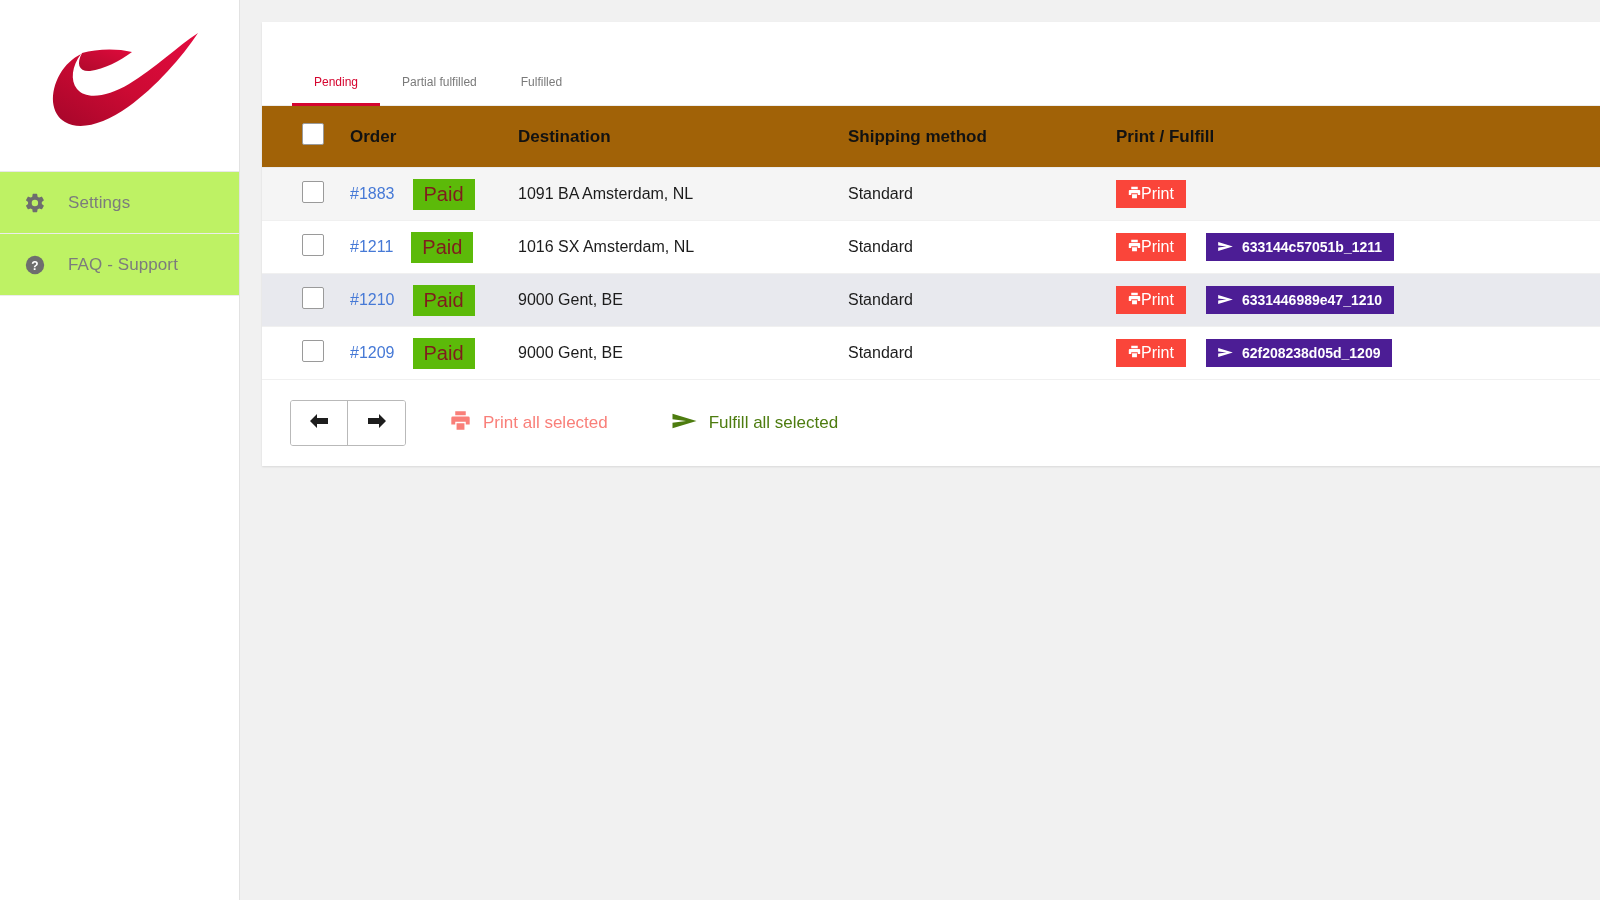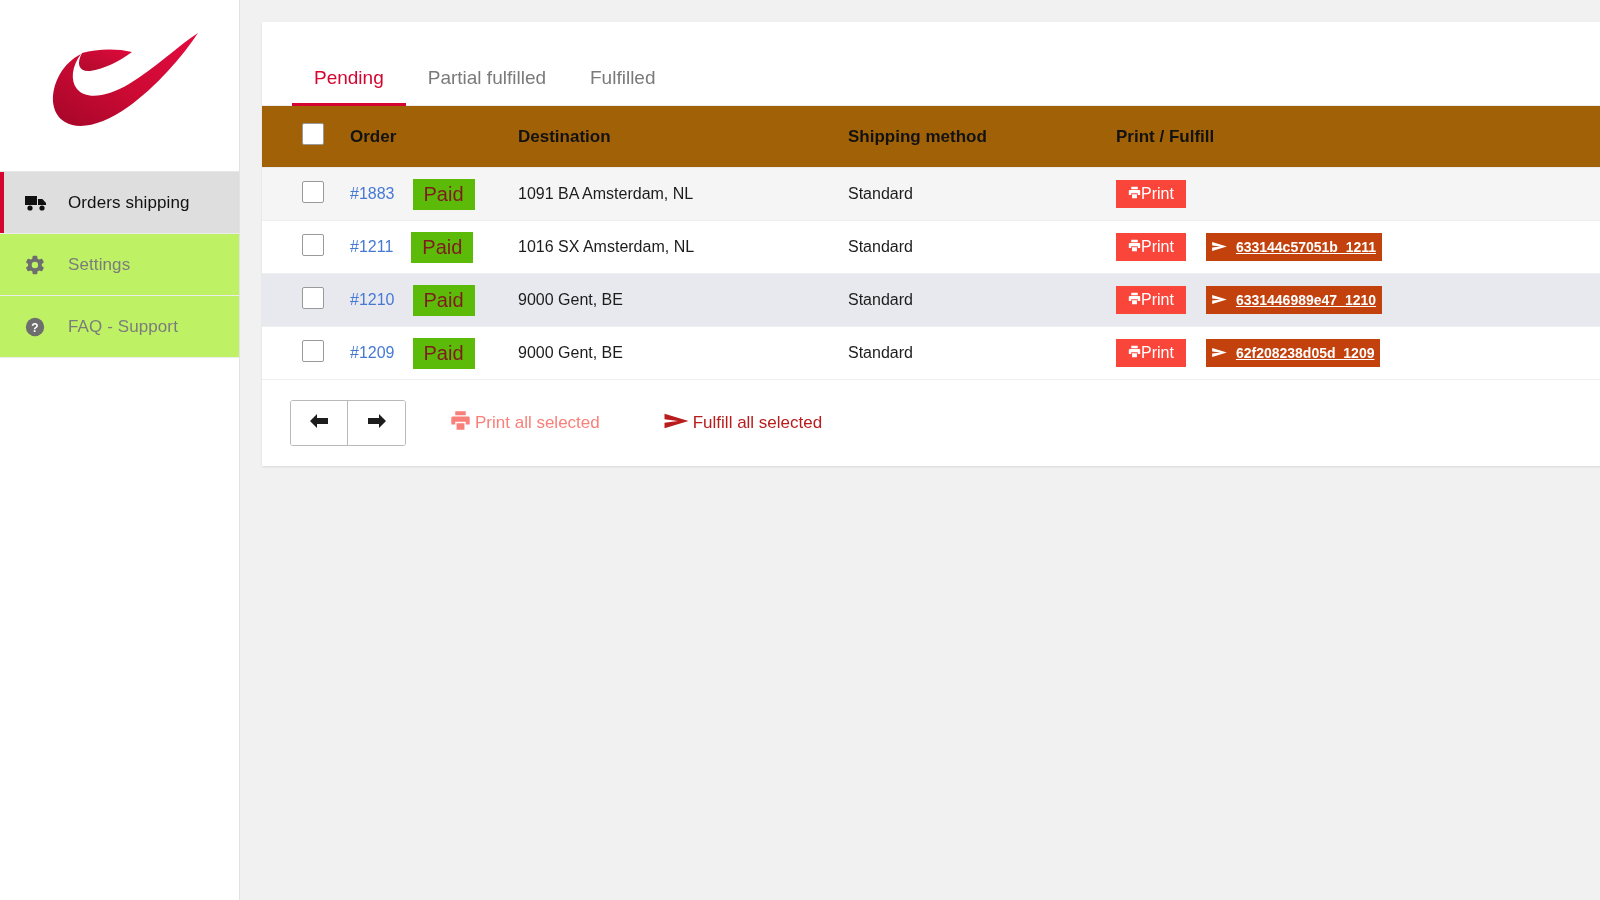--- a/index.html
+++ b/index.html
@@ -99,21 +99,21 @@
   
   .tabs {
     display: flex;
     align-items: flex-end;
     height: 84px;
     padding-left: 30px;
     border-bottom: 1px solid #ededed;
   }
   .tab {
     position: relative;
-    font-size: 19px;
+    font-size: 12px;
     color: #7a7a7a;
     padding: 0 22px 16px 22px;
     cursor: pointer;
     white-space: nowrap;
   }
   .tab.active { color: #d5052f; }
   .tab.active::after {
     content: "";
     position: absolute;
     left: 0; right: 0; bottom: -1px;
@@ -191,35 +191,34 @@
     font-size: 16px;
     border: none;
     height: 28px;
     padding: 0 12px;
     display: inline-flex;
     align-items: center;
     cursor: pointer;
     font-family: "Liberation Sans", sans-serif;
   }
   .btn-track {
-    background: #c2410c;
+    background: #4c1d95;
     color: #ffffff;
     font-size: 14px;
     font-weight: bold;
     border: none;
     height: 28px;
-    padding: 0 6px;
+    padding: 0 12px;
     margin-left: 20px;
     display: inline-flex;
     align-items: center;
     gap: 9px;
     cursor: pointer;
     font-family: "Liberation Sans", sans-serif;
     white-space: nowrap;
-    text-decoration: underline;
   }
 
   
   .card-footer {
     display: flex;
     align-items: center;
     height: 86px;
     padding-left: 28px;
     background: #ffffff;
   }
@@ -236,28 +235,28 @@
     align-items: center;
     justify-content: center;
     background: #ffffff;
     cursor: pointer;
     color: #1d1d1d;
   }
   .pager-btn.prev { border-right: 1px solid #b9b9b9; }
   .footer-action {
     display: flex;
     align-items: center;
-    gap: 4px;
+    gap: 12px;
     margin-left: 46px;
     font-size: 17px;
     cursor: pointer;
     user-select: none;
   }
   .footer-action.print  { color: #f97f79; margin-left: 44px; }
-  .footer-action.fulfill{ color: #b91c1c; margin-left: 64px; }
+  .footer-action.fulfill{ color: #4d7c0f; margin-left: 64px; }
 </style>
 </head>
 <body>
 
 <div id="app">
 
   <aside class="sidebar">
 
     <div class="logo-wrap">
       <svg class="logo-svg" width="176" height="118" viewBox="0 0 176 118">
@@ -271,31 +270,20 @@
             <stop offset="0" stop-color="#b00a2c"></stop>
             <stop offset="1" stop-color="#e00a3c"></stop>
           </linearGradient>
         </defs>
         <path d="M166 6 C150 30 124 60 96 80 C72 97 48 104 33 95 C19 87 17 66 28 47 C33 38 41 31 49 27
                  C40 39 38 53 45 62 C54 73 75 70 97 57 C122 42 146 19 166 6 Z" fill="url(#lgA)"></path>
         <path d="M50 26 C64 22 84 21 100 25 C88 34 72 42 58 44 C47 45 44 37 50 26 Z" fill="url(#lgB)"></path>
       </svg>
     </div>
 
-    <div class="nav-item active">
-      <span class="nav-icon">
-        <svg width="24" height="18" viewBox="0 0 24 18">
-          <path d="M1 2 h12 v9 h-12 z" fill="currentColor"></path>
-          <path d="M14 5 h4.4 l3.6 4 v2 h-8 z" fill="currentColor"></path>
-          <circle cx="6" cy="14" r="2.6" fill="currentColor"></circle>
-          <circle cx="18" cy="14" r="2.6" fill="currentColor"></circle>
-        </svg>
-      </span>
-      <span class="nav-label">Orders shipping</span>
-    </div>
 
     <div class="nav-item">
       <span class="nav-icon">
         <svg width="22" height="22" viewBox="0 0 24 24">
           <path fill="currentColor" d="M19.4 13c.04-.33.06-.66.06-1s-.02-.67-.06-1l2.1-1.6a.5.5 0 0 0 .12-.64l-2-3.46a.5.5 0 0 0-.6-.22l-2.48 1a7.3 7.3 0 0 0-1.74-1l-.38-2.64A.5.5 0 0 0 13.9 2h-4a.5.5 0 0 0-.5.42L9.03 5.06a7.3 7.3 0 0 0-1.74 1l-2.48-1a.5.5 0 0 0-.6.22l-2 3.46a.5.5 0 0 0 .12.64L4.44 11a8 8 0 0 0 0 2l-2.1 1.6a.5.5 0 0 0-.12.64l2 3.46c.12.22.38.3.6.22l2.48-1c.52.4 1.1.74 1.74 1l.38 2.64c.04.24.25.42.5.42h4c.25 0 .46-.18.5-.42l.38-2.64a7.3 7.3 0 0 0 1.74-1l2.48 1c.23.08.48 0 .6-.22l2-3.46a.5.5 0 0 0-.12-.64L19.4 13zM11.9 15.5a3.5 3.5 0 1 1 0-7 3.5 3.5 0 0 1 0 7z"></path>
         </svg>
       </span>
       <span class="nav-label">Settings</span>
     </div>
 

